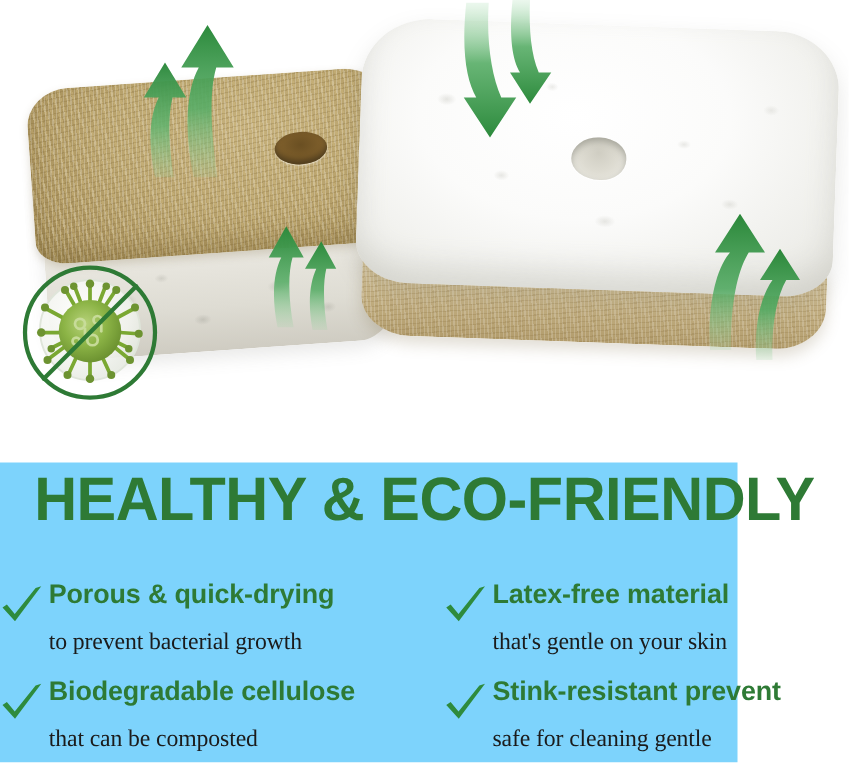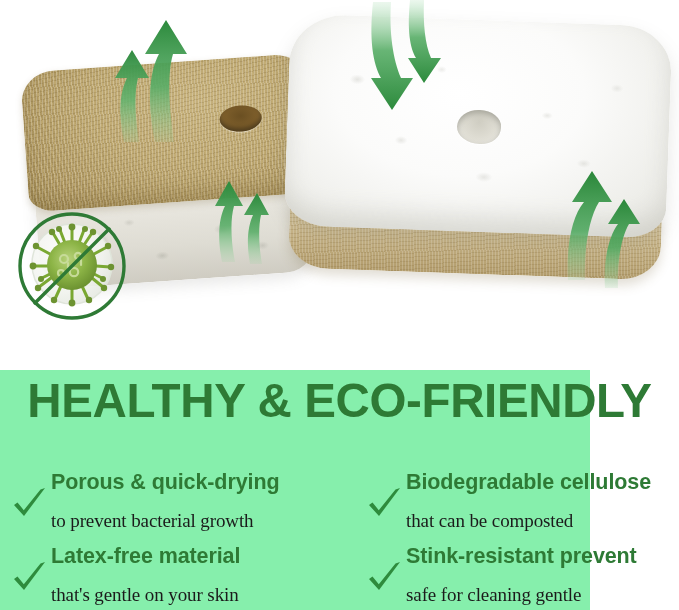--- a/index.html
+++ b/index.html
@@ -12,21 +12,21 @@
     height: 610px;
     overflow: hidden;
     font-family: "Liberation Sans", sans-serif;
     -webkit-font-smoothing: antialiased;
   }
 
   .page {
     position: relative;
     width: 590px;
     height: 610px;
-    background: #86efac;
+    background: #7dd3fc;
   }
 
   
   .photo {
     position: absolute;
     left: 0;
     top: 0;
     width: 679px;
     height: 370px;
     overflow: hidden;
@@ -187,22 +187,22 @@
     top: 462px;
     width: 679px;
     height: 148px;
     display: grid;
     grid-template-columns: 355px 324px;
     grid-template-rows: 78px 70px;
   }
   .bullet {
     position: relative;
     display: flex;
-    align-items: center;
-    padding-left: 12px;
+    align-items: flex-start;
+    padding-left: 0;
   }
   .check {
     flex: 0 0 auto;
     width: 34px;
     height: 34px;
     margin-top: 6px;
     margin-right: 5px;
   }
   .btext { padding-top: 1px; }
   .btitle {
@@ -435,34 +435,34 @@
       </span>
     </div>
 
     <div class="bullet">
       <span class="check">
         <svg viewBox="0 0 34 34" width="34" height="34">
           <path d="M2 18 L12 29 L33 1 L28.5 2.4 L11.8 23.2 L5.5 15.6 Z" fill="#2e8b3d"></path>
         </svg>
       </span>
       <span class="btext">
-        <span class="btitle">Biodegradable cellulose</span>
-        <span class="bsub" style="display:block">that can be composted</span>
+        <span class="btitle">Latex-free material</span>
+        <span class="bsub" style="display:block">that's gentle on your skin</span>
       </span>
     </div>
 
     <div class="bullet">
       <span class="check">
         <svg viewBox="0 0 34 34" width="34" height="34">
           <path d="M2 18 L12 29 L33 1 L28.5 2.4 L11.8 23.2 L5.5 15.6 Z" fill="#2e8b3d"></path>
         </svg>
       </span>
       <span class="btext">
-        <span class="btitle">Latex-free material</span>
-        <span class="bsub" style="display:block">that's gentle on your skin</span>
+        <span class="btitle">Biodegradable cellulose</span>
+        <span class="bsub" style="display:block">that can be composted</span>
       </span>
     </div>
 
     <div class="bullet">
       <span class="check">
         <svg viewBox="0 0 34 34" width="34" height="34">
           <path d="M2 18 L12 29 L33 1 L28.5 2.4 L11.8 23.2 L5.5 15.6 Z" fill="#2e8b3d"></path>
         </svg>
       </span>
       <span class="btext">

